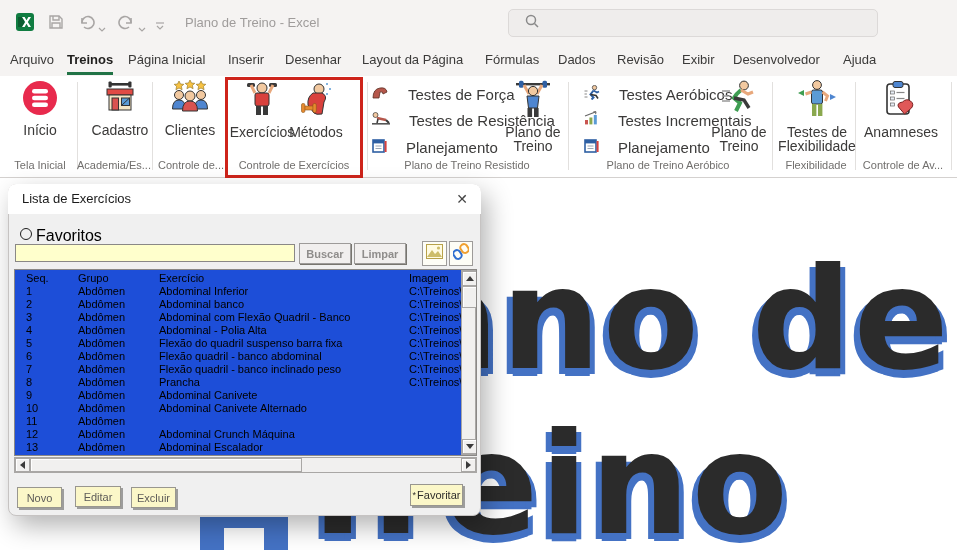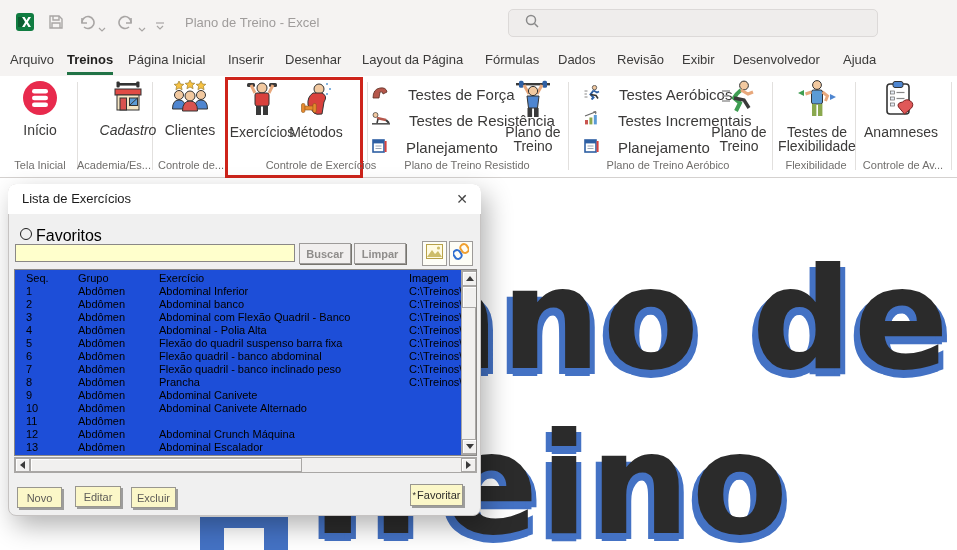--- a/index.html
+++ b/index.html
@@ -157,21 +157,21 @@
     <span>
       <svg width="36" height="36">
           <circle cx="18" cy="18" r="17" fill="#e82a4d"></circle>
           <rect x="10" y="9" width="16" height="4.6" rx="2.3" fill="#fff"></rect>
           <rect x="10" y="15.7" width="16" height="4.6" rx="2.3" fill="#fff"></rect>
           <rect x="10" y="22.4" width="16" height="4.6" rx="2.3" fill="#fff"></rect>
         </svg>
     </span>
     <span class="blabel">Início</span>
   </div>
-  <div class="abs bigbtn" style="left:96px;width:64px;font-style:italic;">
+  <div class="abs bigbtn" style="left:88px;width:64px;">
     <span>
       <svg width="36" height="36">
           <rect x="9" y="3" width="18" height="2.6" fill="#333"></rect>
           <rect x="6.5" y="1.4" width="3.2" height="6" rx="1" fill="#333"></rect>
           <rect x="26.3" y="1.4" width="3.2" height="6" rx="1" fill="#333"></rect>
           <rect x="5" y="9" width="26" height="6" fill="#e04b45" stroke="#333"></rect>
           <rect x="7" y="15" width="22" height="15" fill="#f6e6c4" stroke="#333"></rect>
           <rect x="10" y="18" width="6.5" height="12" fill="#d9534f" stroke="#333"></rect>
           <rect x="19.5" y="18" width="8" height="7.5" fill="#5b9bd5" stroke="#333"></rect>
           <path d="M19.5 25.5 l8 -7.5" stroke="#333" stroke-width="1"></path>
@@ -353,21 +353,21 @@
           <rect x="9.5" y="23" width="4" height="3" fill="#e8eef6" stroke="#666" stroke-width=".7"></rect>
           <path d="M21.5 22 q4 -4 8 -1 q4 3 1 7 l-7 6 l-6 -7 q-2 -4 4 -5 z" fill="#e05858" stroke="#7a2020" stroke-width="1"></path>
         </svg>
     </span>
     <span class="blabel">Anamneses</span>
   </div>
 
   <div class="abs grouplabel" style="left:40px;">Tela Inicial</div>
   <div class="abs grouplabel" style="left:114px;">Academia/Es...</div>
   <div class="abs grouplabel" style="left:191px;">Controle de...</div>
-  <div class="abs grouplabel" style="left:307px;z-index:5;padding-left:28px;">Controle de Exercícios</div>
+  <div class="abs grouplabel" style="left:294px;z-index:5;">Controle de Exercícios</div>
   <div class="abs grouplabel" style="left:467px;">Plano de Treino Resistido</div>
   <div class="abs grouplabel" style="left:668px;">Plano de Treino Aeróbico</div>
   <div class="abs grouplabel" style="left:816px;">Flexibilidade</div>
   <div class="abs grouplabel" style="left:903px;">Controle de Av...</div>
 
   <div class="abs" id="red-box"></div>
 
   <div class="abs" id="dialog"></div>
   <div class="abs" id="dlg-titlebar"></div>
   <div class="abs" id="dlg-title">Lista de Exercícios</div>

